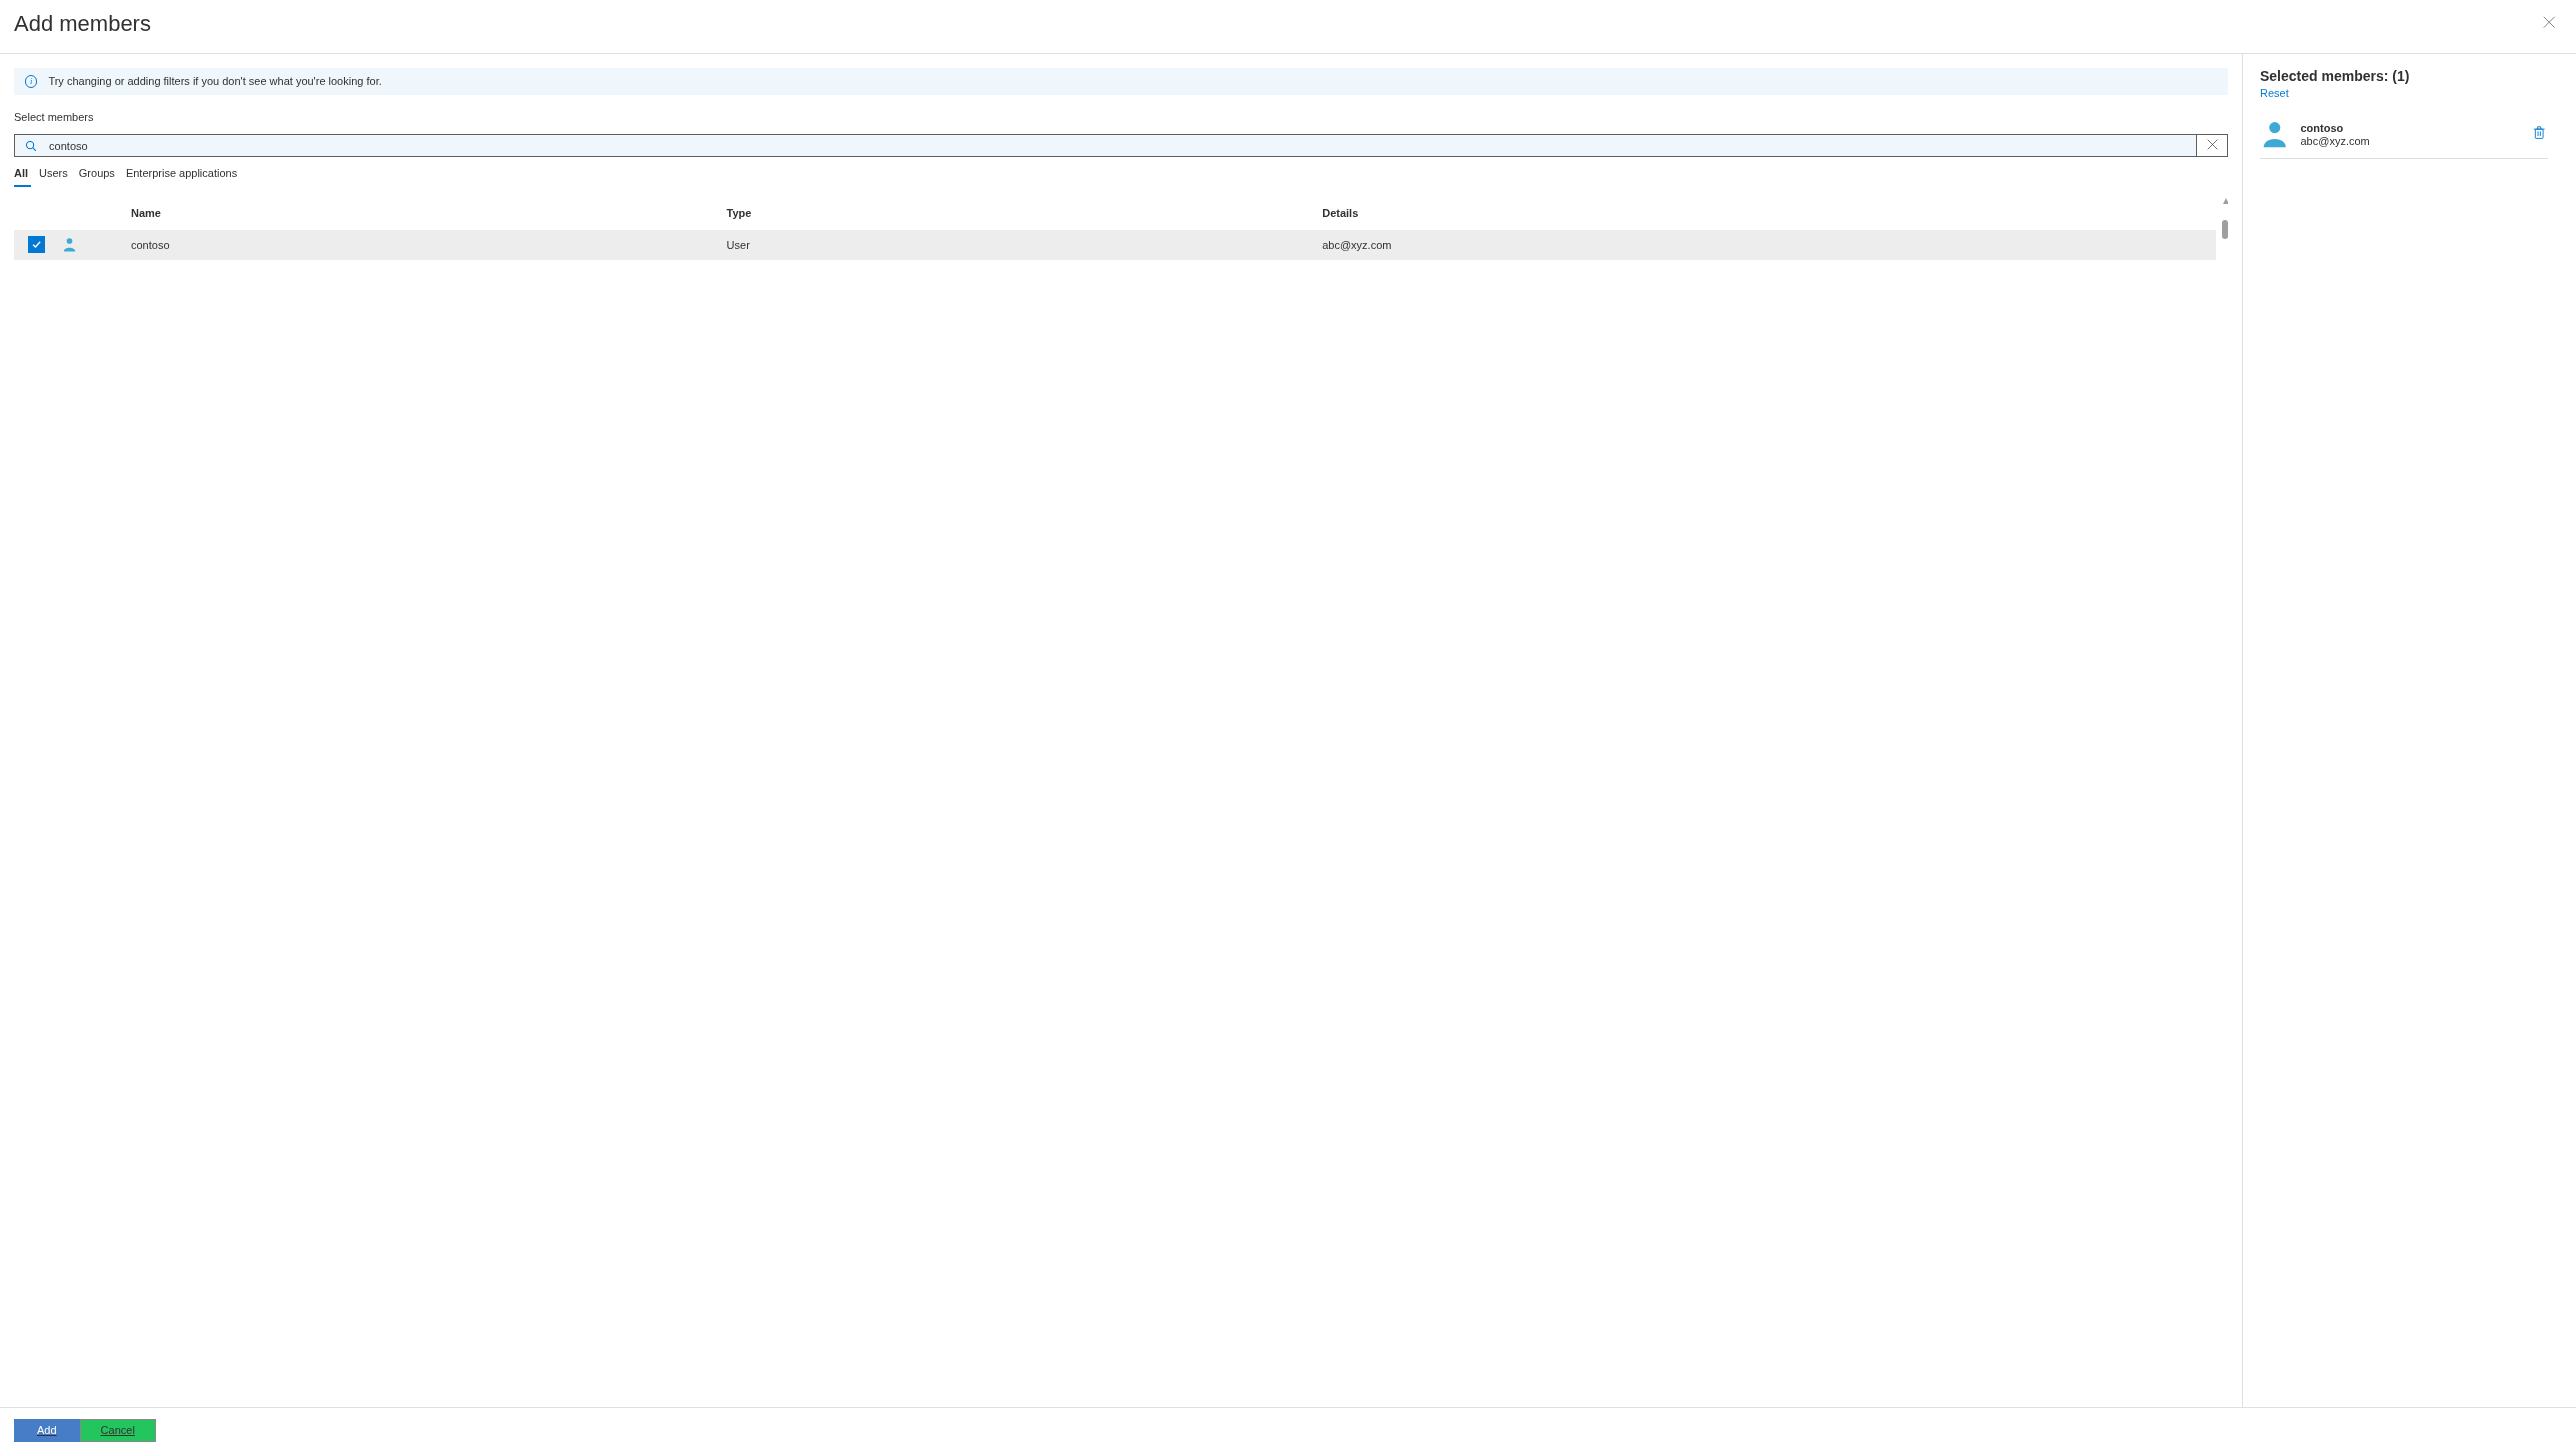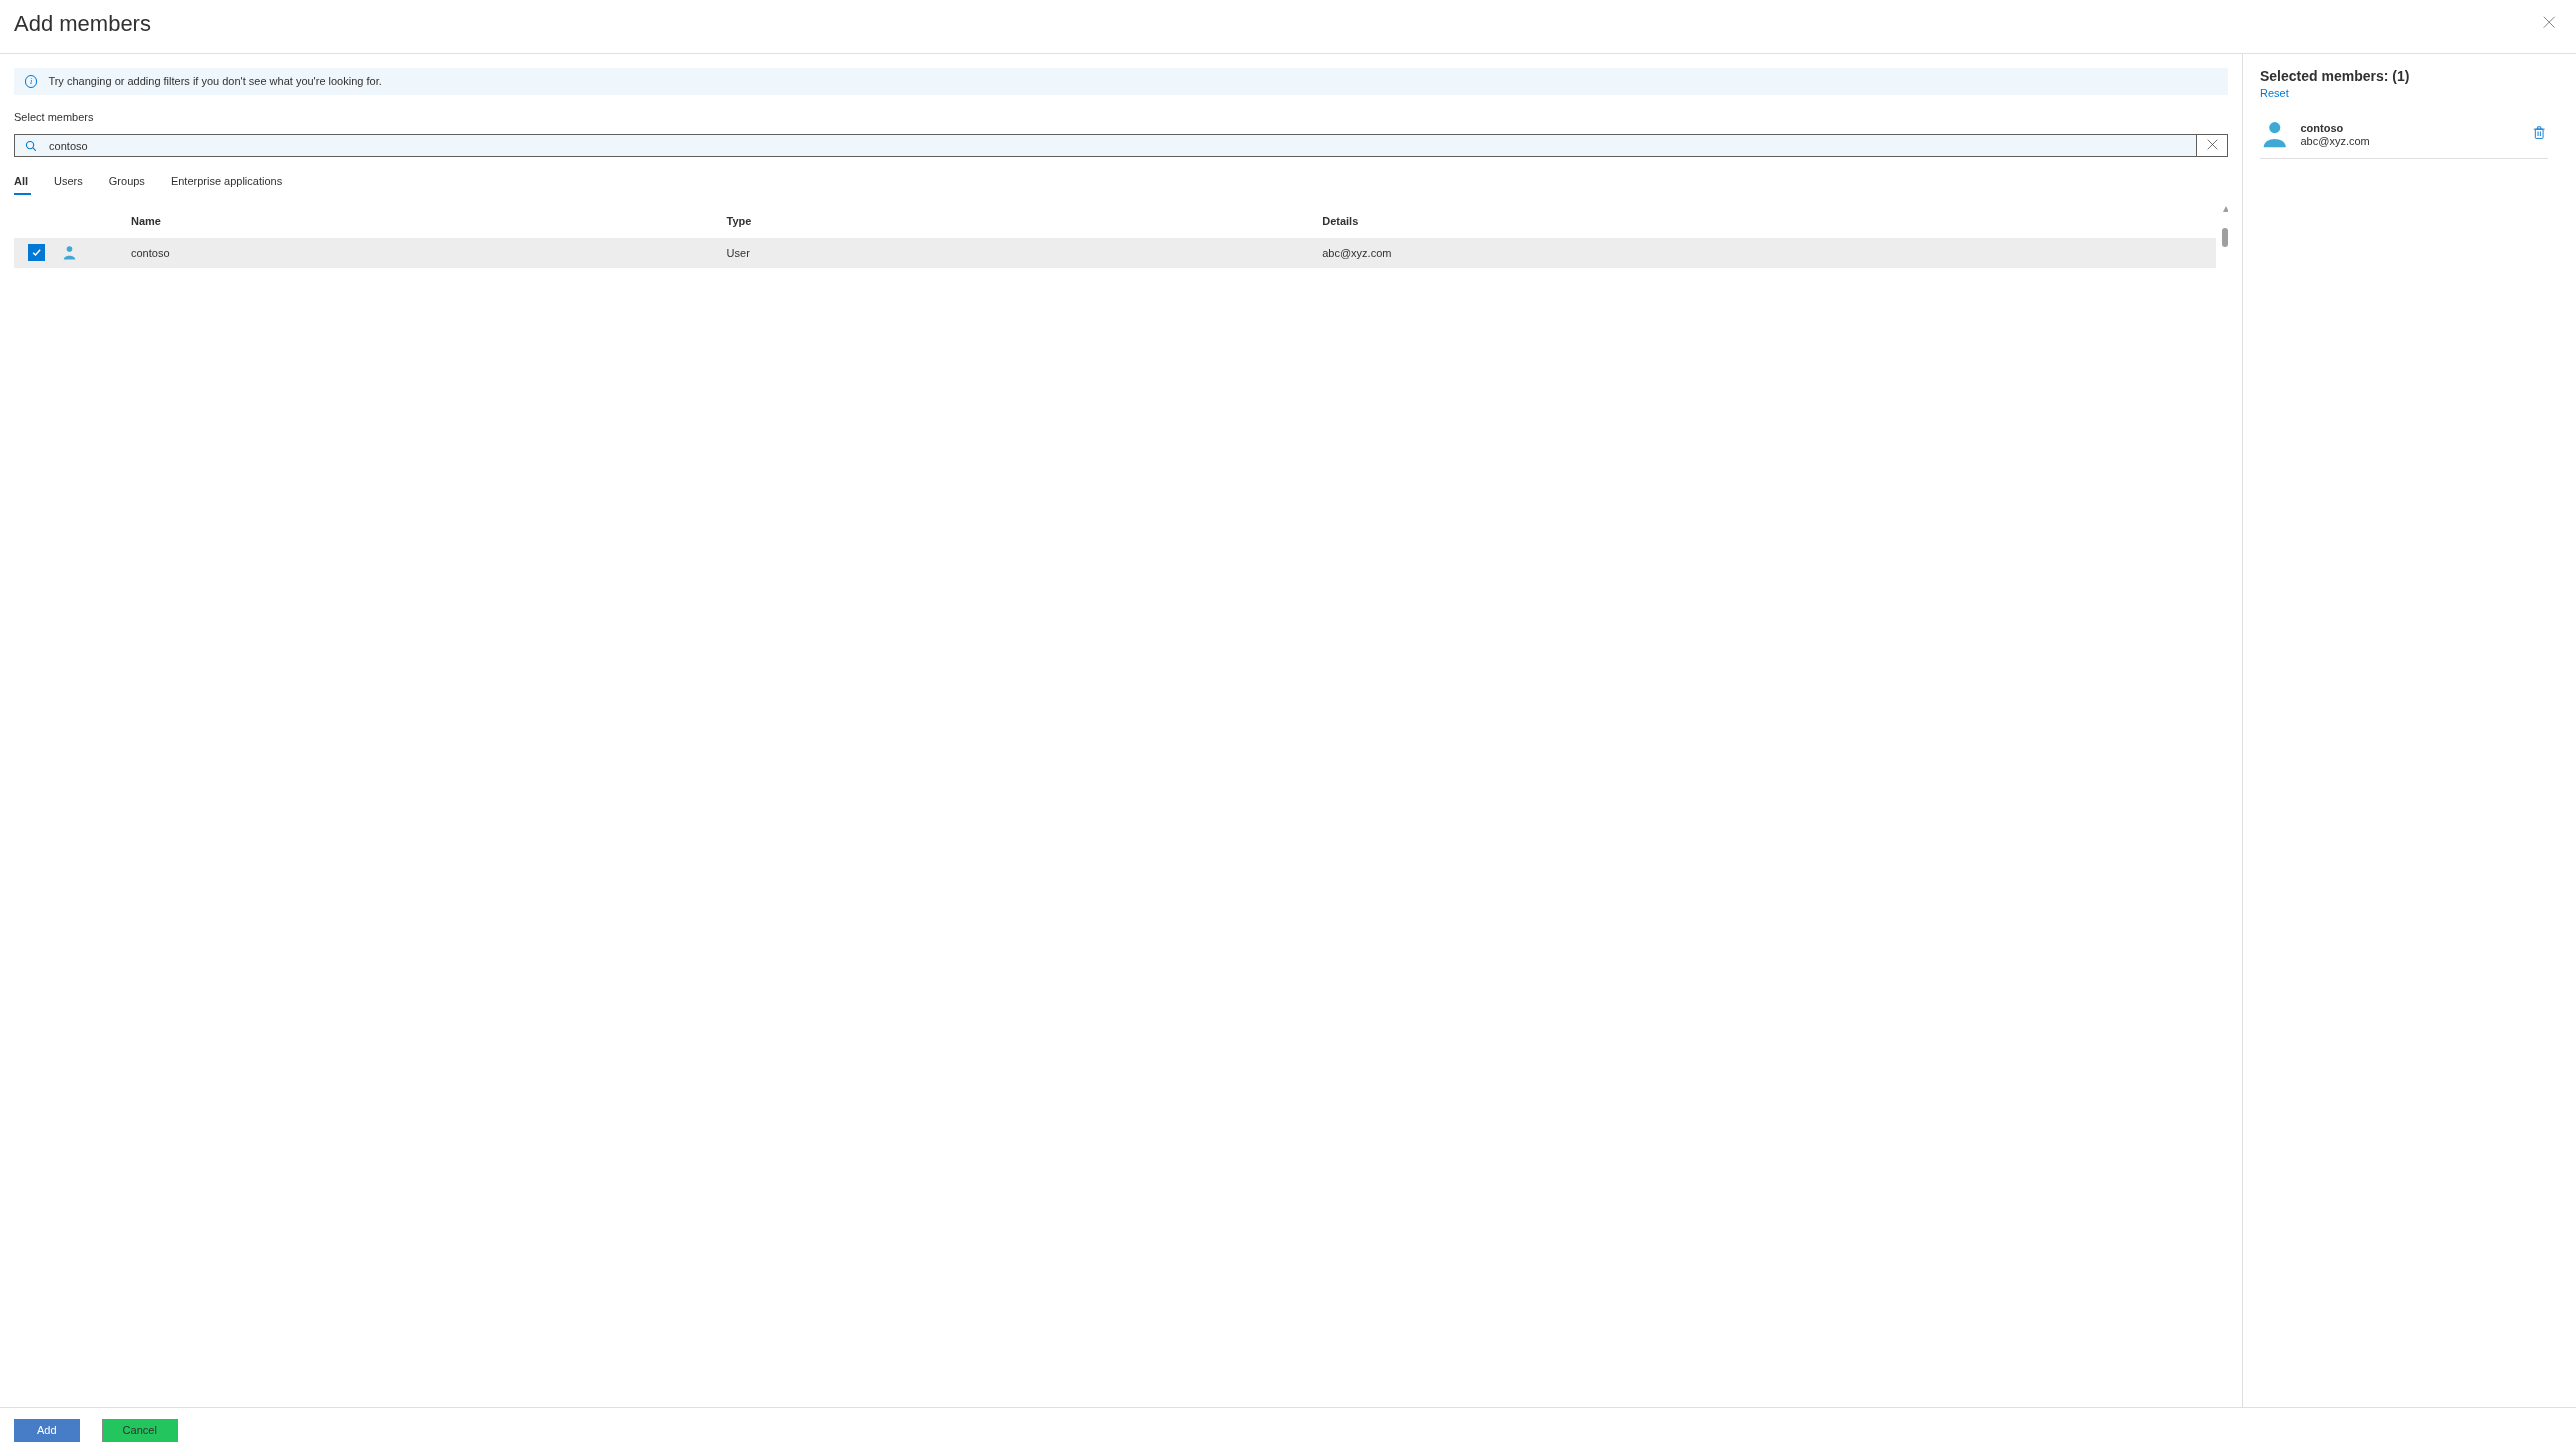--- a/index.html
+++ b/index.html
@@ -14,21 +14,21 @@
   .left { flex: 1; padding: 14px 14px 0 14px; display: flex; flex-direction: column; border-right: 0.8px solid #e1dfdd; overflow: hidden; }
   .info-banner { background: #eff6fc; display: flex; align-items: center; gap: 11px; padding: 7.8px 11px; font-size: 11px; color: #323130; }
   .info-icon { width:12.4px; height:12.4px; border:0.8px solid #0078d4; border-radius:50%; display:inline-flex; align-items:center; justify-content:center; color:#0078d4; font-size:8.5px; font-style: italic; font-family: Georgia, serif; }
   .field-label { margin-top: 15.5px; margin-bottom: 11px; font-size: 11px; color: #323130; }
   .search-wrap { display:flex; align-items:stretch; border:0.8px solid #605e5c; background:#fff; }
   .search-lead { width:31px; display:flex; align-items:center; justify-content:center; background:#eff6fc; }
   .search-lead svg { width:11.6px; height:11.6px; stroke:#0078d4; fill:none; stroke-width:1.5; }
   .search-input { flex:1; border:none; outline:none; background:#eff6fc; font-size:11px; padding:4.7px 3.1px; color:#323130; }
   .search-clear { width:31px; display:flex; align-items:center; justify-content:center; background:#fff; border:none; border-left:0.8px solid #605e5c; cursor:pointer; }
   .search-clear svg { width:11px; height:11px; stroke:#323130; stroke-width:1; }
-  .tabs { display:flex; gap:26px; margin-top:18px; border-bottom:none; }
+  .tabs { display:flex; gap:11px; margin-top:10px; border-bottom:none; }
   .tab { background:none; border:none; padding:0 0 6.2px 0; font-size:11px; color:#323130; cursor:pointer; position:relative; }
   .tab.active { font-weight:600; }
   .tab.active::after { content:""; position:absolute; left:0; right:0; bottom:-1.6px; height:2.3px; background:#0078d4; width:17px; }
   .results-area { flex:1; position:relative; margin-top:12.4px; overflow:hidden; }
   .results-inner { overflow-y:auto; height:100%; padding-right:12.4px; }
   .table-head { display:grid; grid-template-columns:47px 70px 1fr 1fr 1.5fr; align-items:center; padding:9.3px 0 11px 0; font-weight:600; font-size:11px; color:#323130; }
   .row { display:grid; grid-template-columns:47px 70px 1fr 1fr 1.5fr; align-items:center; background:#ededed; padding:6.2px 0; font-size:11px; color:#323130; }
   .checkbox { width:17px; height:17px; background:#0078d4; display:flex; align-items:center; justify-content:center; margin-left:14px; }
   .checkbox svg { width:9.3px; height:9.3px; stroke:#fff; stroke-width:2.5; fill:none; }
   .avatar { width:17px; height:17px; display:flex; align-items:center; justify-content:center; }
@@ -36,21 +36,21 @@
   .right { width:333px; padding:14px 28px 0 17px; display:flex; flex-direction:column; }
   .sel-title { font-size:14px; font-weight:600; color:#323130; }
   .reset { color:#0078d4; font-size:11px; background:none; border:none; padding:0; margin-top:3px; cursor:pointer; text-align:left; }
   .sel-list { margin-top:17px; }
   .sel-item { display:flex; align-items:center; gap:11px; padding:3.1px 0 7.8px 0; border-bottom:0.8px solid #e1dfdd; }
   .sel-avatar svg { width:29.5px; height:29.5px; }
   .sel-text { flex:1; display:flex; flex-direction:column; gap:1.6px; font-size:11px; }
   .sel-text .nm { font-weight:600; }
   .del-btn { background:none; border:none; cursor:pointer; padding:3.1px; }
   .del-btn svg { width:12.4px; height:14px; stroke:#0078d4; fill:none; stroke-width:1.2; }
-  .footer { border-top:0.8px solid #e1dfdd; padding:11px 14px; display:flex; gap:22px; align-items:center; }
+  .footer { border-top:0.8px solid #e1dfdd; padding:11px 14px; display:flex; align-items:center;text-decoration:underline; }
   .btn-primary { background:#477cc7; color:#fff; border:none; padding:5.4px 23px; font-size:11px; cursor:pointer; }
   .btn-secondary { background:#22c55e; color:#323130; border:0.8px solid #8a8886; padding:4.7px 20px; font-size:11px; cursor:pointer; }
   .scroll-thumb { position:absolute; right:0; top:22px; width:6.2px; height:18.6px; background:#a19f9d; border-radius:3.1px; }
   .scroll-arrow { position:absolute; right:-0.8px; top:0; width:0; height:0; border-left:3.9px solid transparent; border-right:3.9px solid transparent; border-bottom:6.2px solid #a19f9d; }
 </style>
 </head>
 <body>
 
 <div class="panel">
 

